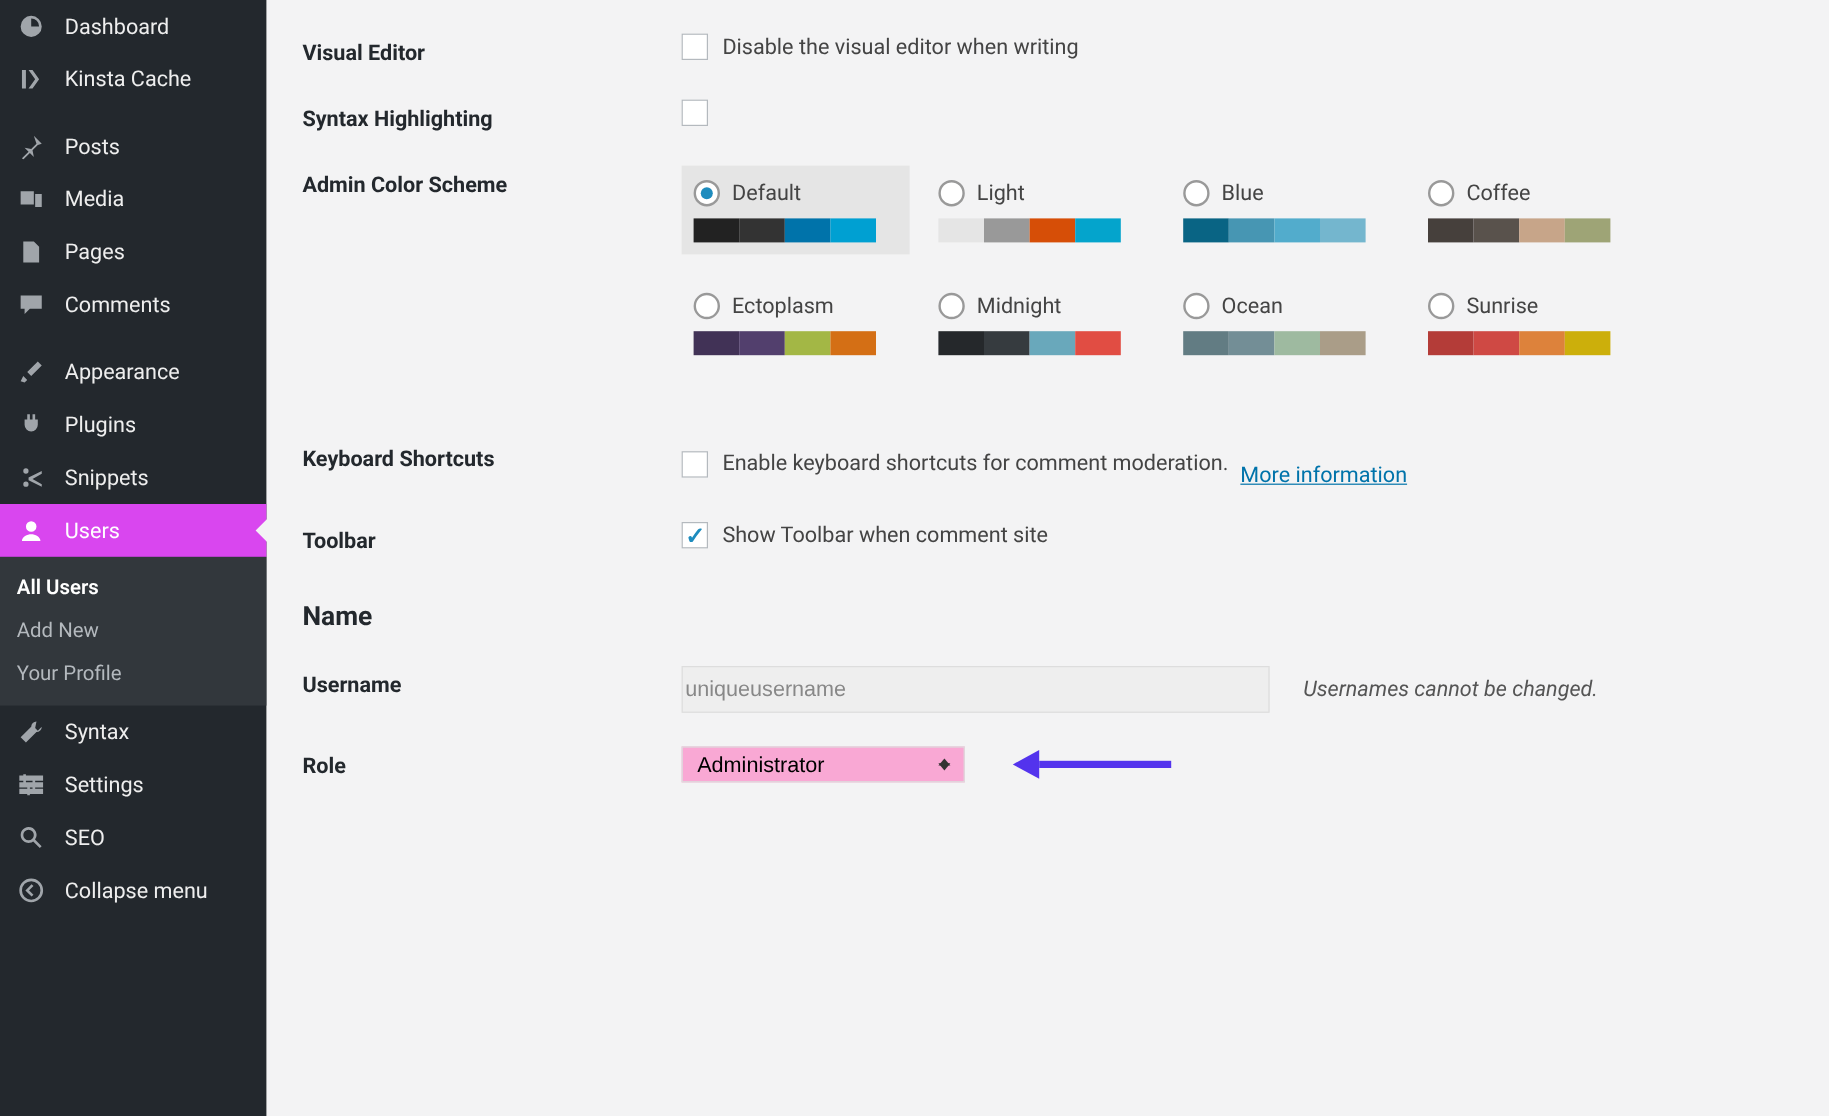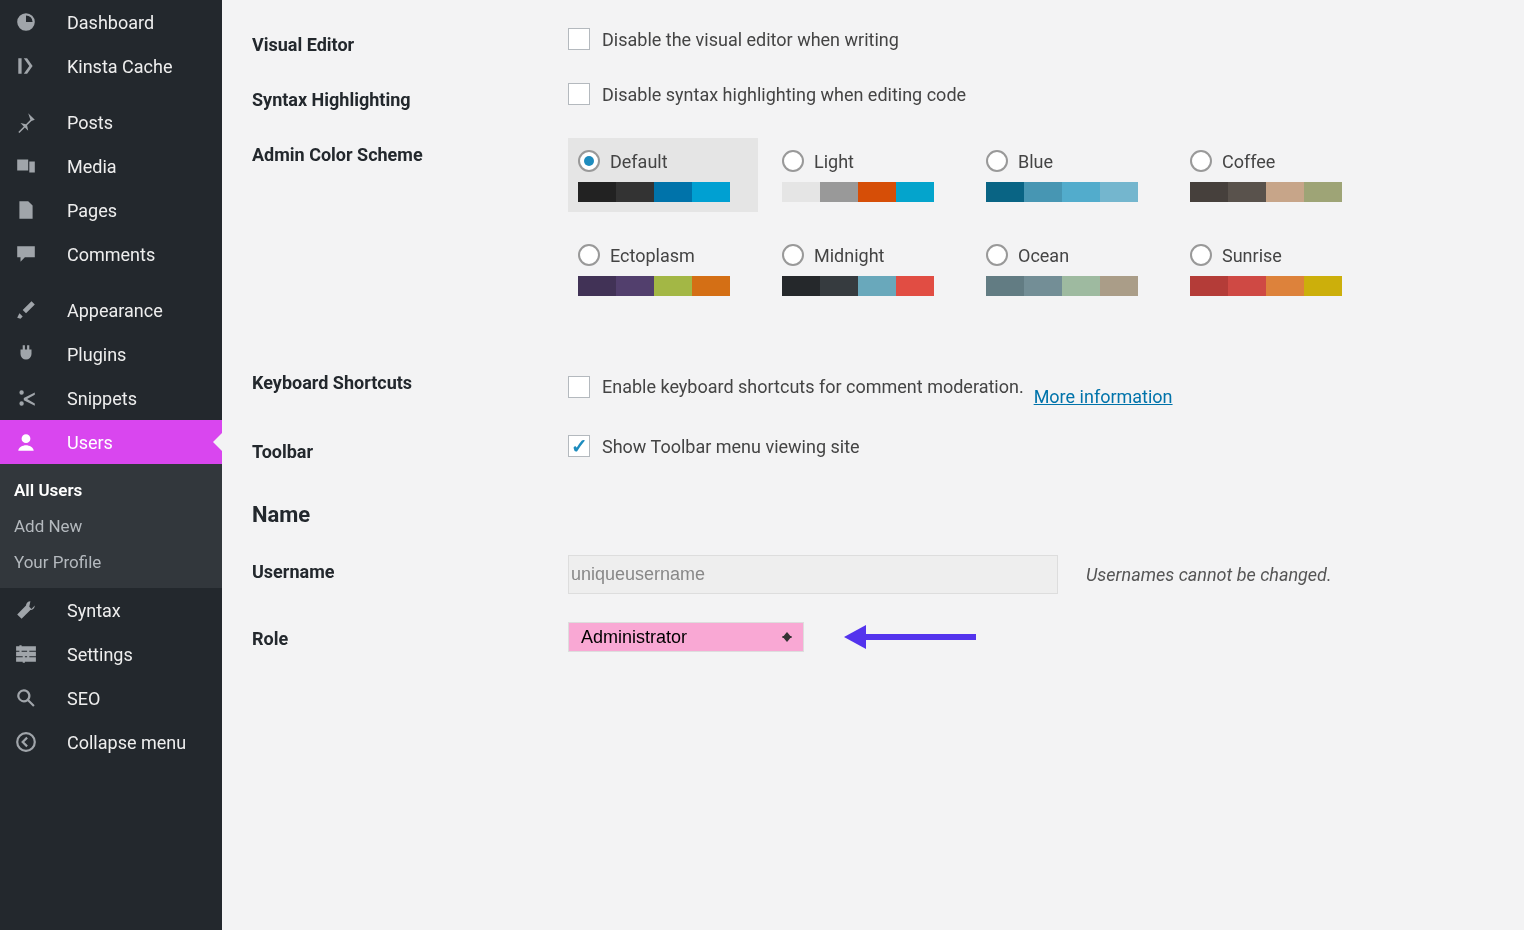--- a/index.html
+++ b/index.html
@@ -1,20 +1,20 @@
 <!DOCTYPE html>
 <html><head>
 <meta charset="utf-8">
 <style>
 * { box-sizing: border-box; margin: 0; padding: 0; }
 body { font-family: -apple-system, BlinkMacSystemFont, "Segoe UI", Roboto, sans-serif; background: #f3f3f4; display: flex; min-height: 930px; width: 1524px; }
 
 
 .sidebar { width: 222px; background: #23282d; color: #eee; flex-shrink: 0; }
-.menu-item { display: flex; align-items: center; padding: 10px 14px; font-size: 18px; color: #eee; cursor: pointer; gap: 29px; }
+.menu-item { display: flex; align-items: center; padding: 10px 14px; font-size: 18px; color: #eee; cursor: pointer; gap: 16px; }
 .menu-item .icon { width: 24px; height: 24px; display: flex; align-items: center; justify-content: center; color: #a0a5aa; }
 .menu-item .icon svg { width: 22px; height: 22px; fill: currentColor; }
 .menu-item.active { background: #d946ef; color: #fff; position: relative; }
 .menu-item.active .icon { color: #fff; }
 .menu-item.active::after {
   content: ""; position: absolute; right: -1px; top: 50%; transform: translateY(-50%);
   border-top: 10px solid transparent; border-bottom: 10px solid transparent; border-right: 10px solid #f3f3f4;
 }
 .menu-separator { height: 12px; }
 .submenu { background: #32373c; padding: 8px 0; }
@@ -192,21 +192,20 @@
         <span>Disable the visual editor when writing</span>
       </label>
     </div>
   </div>
 
   <div class="form-row">
     <div class="form-label">Syntax Highlighting</div>
     <div class="form-field">
       <label>
         <input type="checkbox" style="">
-        <span>Disable syntax highlighting when editing code</span>
       </label>
     </div>
   </div>
 
   <div class="form-row">
     <div class="form-label">Admin Color Scheme</div>
     <div class="form-field">
       <div class="schemes" id="schemes">
           <div class="scheme selected">
             <div class="scheme-head">
@@ -317,21 +316,21 @@
       </label>
       <a href="#" class="link">More information</a>
     </div>
   </div>
 
   <div class="form-row">
     <div class="form-label">Toolbar</div>
     <div class="form-field">
       <label>
         <input type="checkbox" checked="" style="">
-        <span>Show Toolbar menu viewing site</span>
+        <span>Show Toolbar when comment site</span>
       </label>
     </div>
   </div>
 
   <h2 class="section-title">Name</h2>
 
   <div class="form-row">
     <div class="form-label">Username</div>
     <div class="form-field">
       <input type="text" class="text-input" disabled="" value="uniqueusername" style="">

